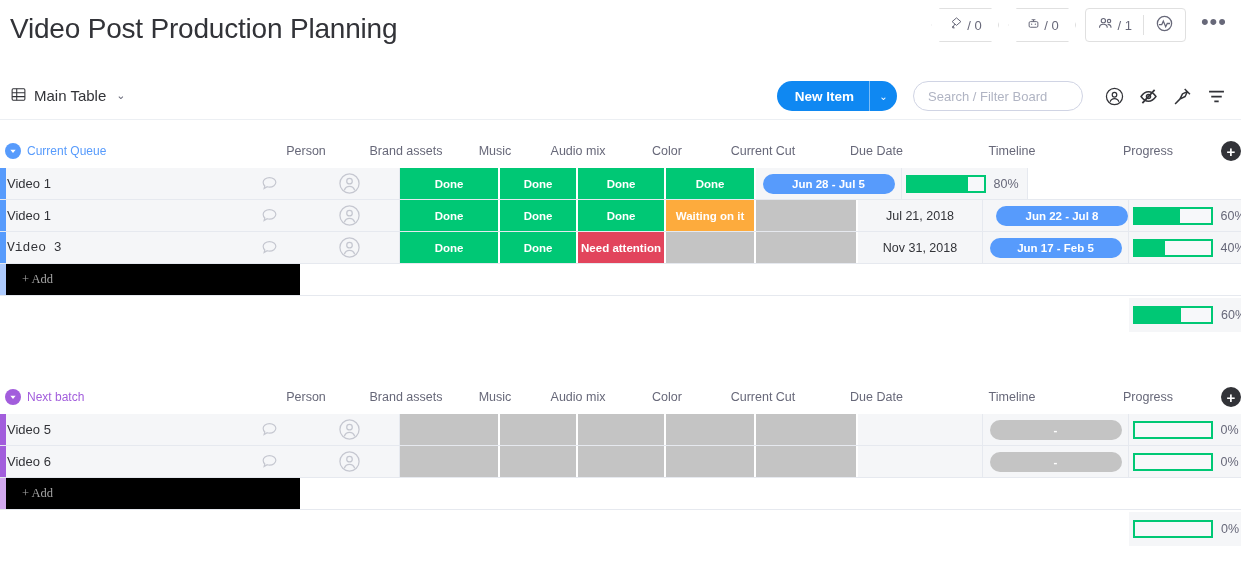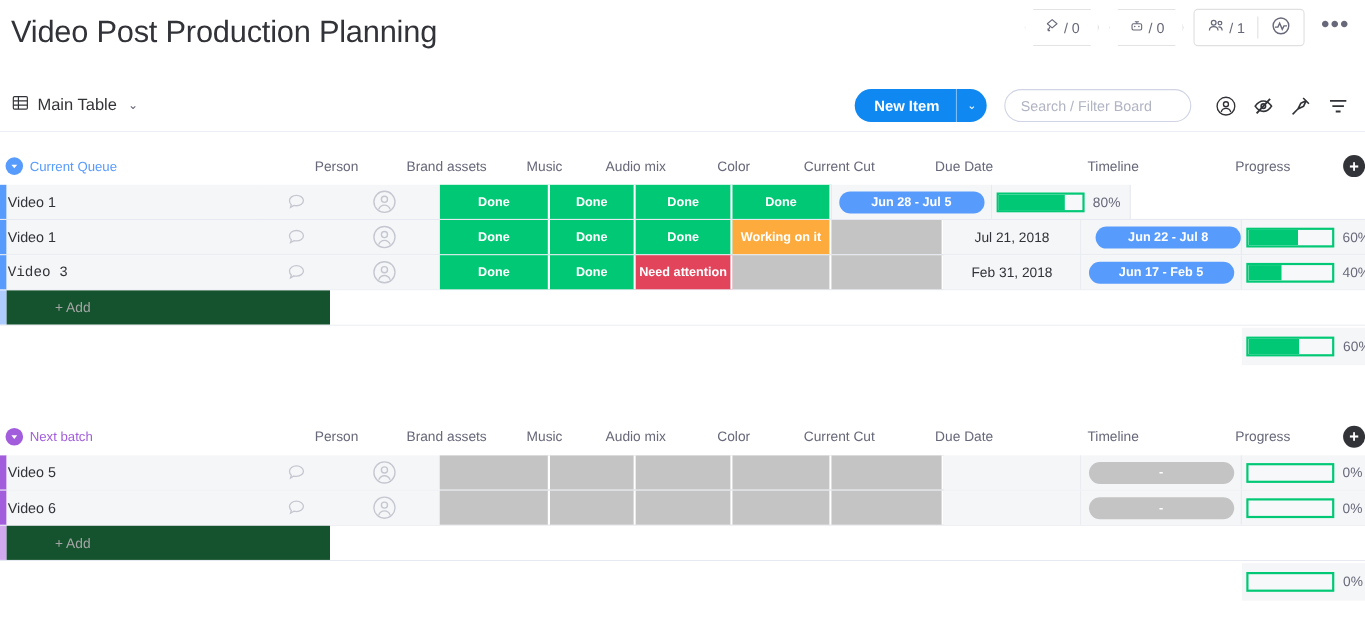--- a/index.html
+++ b/index.html
@@ -230,25 +230,26 @@
   .progress-fill { height: 100%; background: #00c875; }
   .progress-pct { font-size: 12.5px; color: #676879; width: 30px; text-align: left; }
 
   .add-row {
     display: flex; align-items: stretch;
     height: 32px;
     border-bottom: 1px solid #e6e9ef;
   }
   .add-row .add-label {
     display: flex; align-items: center;
-    padding-left: 44px;
+    padding-left: 16px;
     font-size: 12.5px;
     color: #a5a5a5;
-    background: #14532d;
-    cursor: pointer;
+    background: #000000;
+    cursor: pointer;
+    font-family: Liberation Serif, serif;
   }
   .add-row .add-rest { background: #fff; }
 
   .summary-row {
     display: flex;
     height: 34px;
     margin-top: 2px;
   }
   .summary-spacer { flex: none; }
   .summary-cell {
@@ -425,21 +426,21 @@
         <div class="cell person" style="width: 100px;">
           <svg width="23" height="23" viewBox="0 0 24 24" fill="none" stroke="#c5c7d0" stroke-width="1.3">
   <circle cx="12" cy="12" r="10"></circle>
             <circle cx="12" cy="9.6" r="2.9"></circle>
   <path d="M6.6 19 c1-2.6 3-3.9 5.4-3.9 s4.4 1.3 5.4 3.9"></path>
           </svg>
         </div>
         <div class="cell status" style="width: 100px; background: rgb(0, 200, 117);">Done</div>
         <div class="cell status" style="width: 78px; background: rgb(0, 200, 117);">Done</div>
         <div class="cell status" style="width: 88px; background: rgb(0, 200, 117);">Done</div>
-        <div class="cell status" style="width: 90px; background: rgb(253, 171, 61);">Working on it</div>
+        <div class="cell status" style="width: 90px; background: rgb(253, 171, 61);">Waiting on it</div>
         <div class="cell status" style="width: 102px; background: rgb(196, 196, 196);"></div>
         <div class="cell date" style="width: 125px;">Jul 21, 2018</div>
         <div class="cell timeline" style="width: 146px; justify-content: flex-end;">
           <div class="timeline-pill" style="background: rgb(87, 155, 252);">Jun 22 - Jul 8</div>
         </div>
         <div class="cell progress" style="width: 126px;">
           <div class="progress-track">
             <div class="progress-fill" style="width:60%"></div>
           </div>
           <div class="progress-pct">60%</div>
@@ -458,21 +459,21 @@
   <circle cx="12" cy="12" r="10"></circle>
             <circle cx="12" cy="9.6" r="2.9"></circle>
   <path d="M6.6 19 c1-2.6 3-3.9 5.4-3.9 s4.4 1.3 5.4 3.9"></path>
           </svg>
         </div>
         <div class="cell status" style="width: 100px; background: rgb(0, 200, 117);">Done</div>
         <div class="cell status" style="width: 78px; background: rgb(0, 200, 117);">Done</div>
         <div class="cell status" style="width: 88px; background: rgb(226, 68, 92);">Need attention</div>
         <div class="cell status" style="width: 90px; background: rgb(196, 196, 196);"></div>
         <div class="cell status" style="width: 102px; background: rgb(196, 196, 196);"></div>
-        <div class="cell date" style="width: 125px;">Feb 31, 2018</div>
+        <div class="cell date" style="width: 125px;">Nov 31, 2018</div>
         <div class="cell timeline" style="width: 146px;">
           <div class="timeline-pill" style="background: rgb(87, 155, 252);">Jun 17 - Feb 5</div>
         </div>
         <div class="cell progress" style="width: 126px;">
           <div class="progress-track">
             <div class="progress-fill" style="width:40%"></div>
           </div>
           <div class="progress-pct">40%</div>
         </div>
       </div>

